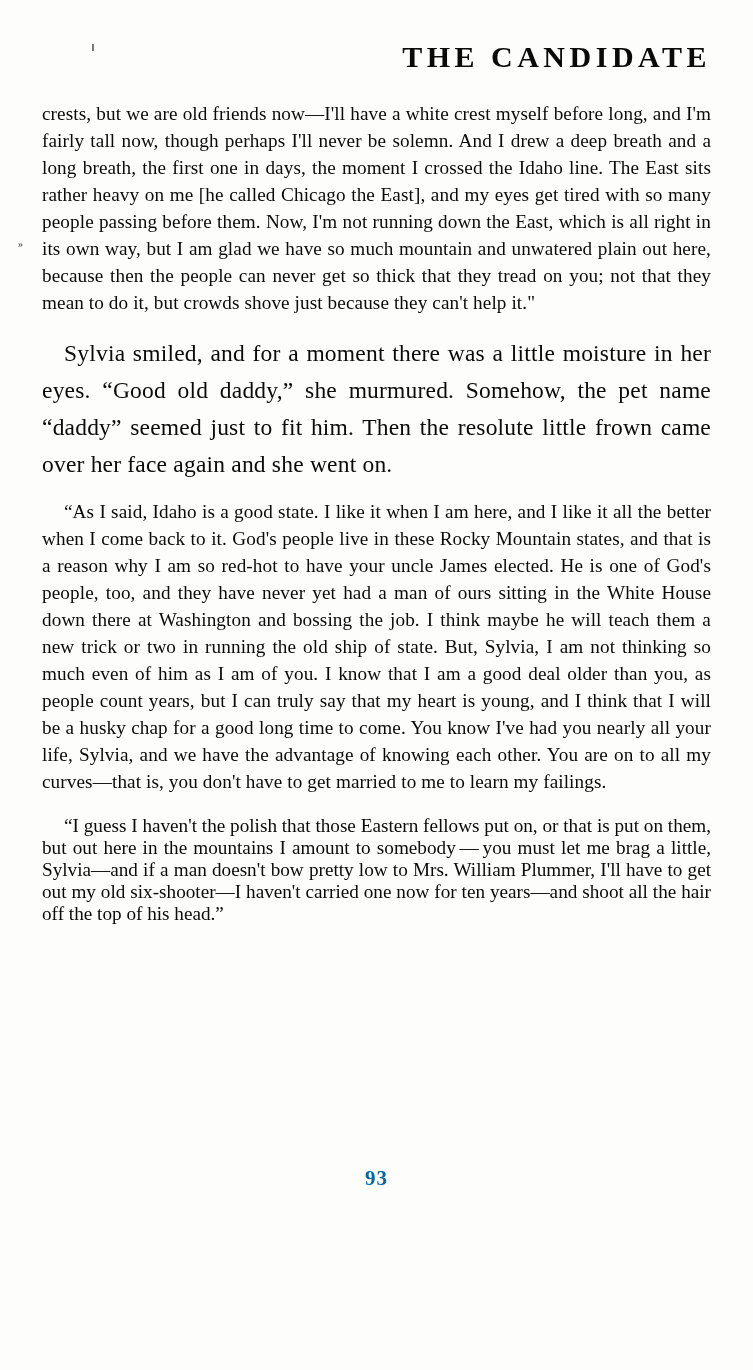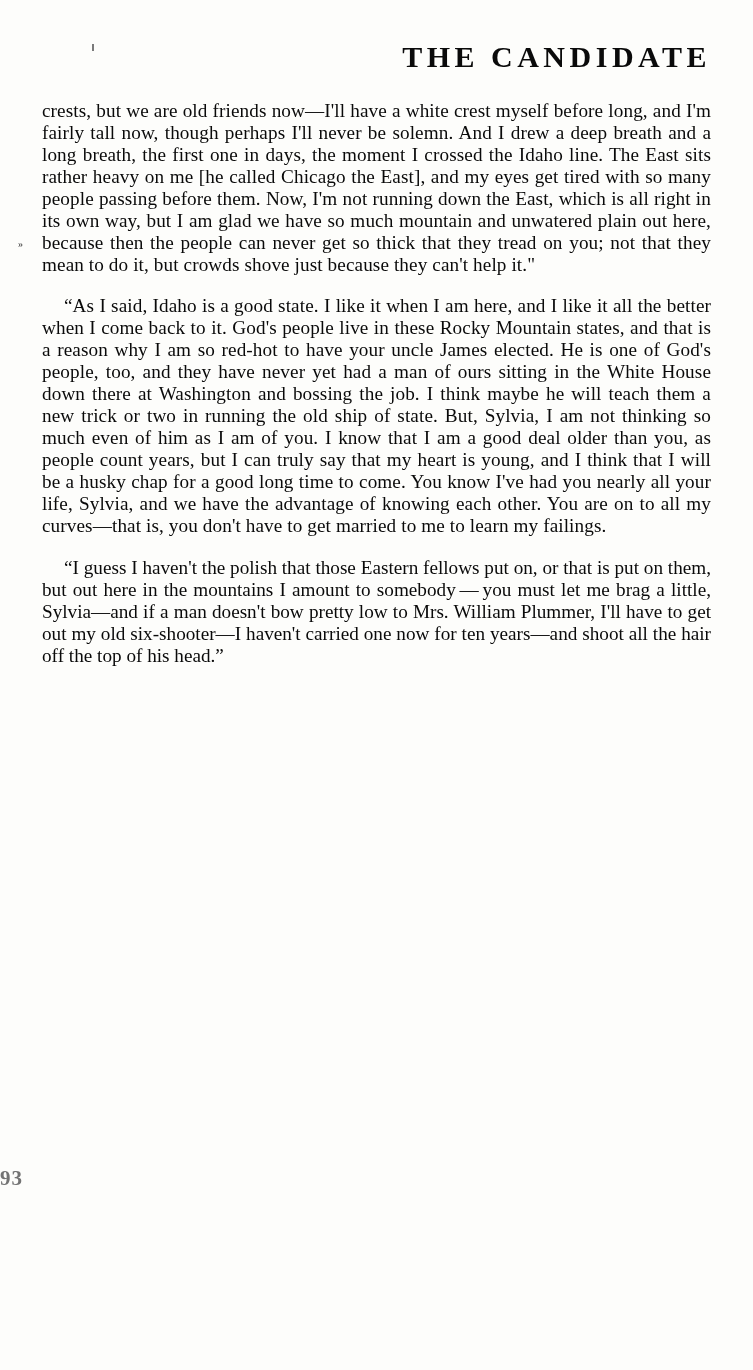--- a/index.html
+++ b/index.html
@@ -32,42 +32,43 @@
     color: #0a0a0a;
   }
   .para {
     margin: 0 0 0 0;
     text-align: justify;
     text-justify: inter-word;
     color: #0a0a0a;
   }
   .p-small {
     font-size: 19.2px;
-    line-height: 22px;
+    line-height: 27px;
     letter-spacing: 0.1px;
   }
   .p-large {
     font-size: 23.5px;
     line-height: 37px;
     letter-spacing: 0.2px;
   }
   .indent {
     text-indent: 22px;
   }
   .gap-after-first { margin-bottom: 19px; }
   .gap-after-big { margin-bottom: 15px; }
   .page-number {
     position: absolute;
     left: 0;
     right: 0;
     top: 1166px;
+    text-align: center;
     font-size: 21px;
     font-weight: bold;
     letter-spacing: 1px;
-    color: #737373;
+    color: #0369a1;
   }
   .margin-mark {
     position: absolute;
     left: 18px;
     top: 238px;
     font-size: 10px;
     color: #3a3a3a;
   }
   .top-speck {
     position: absolute;
@@ -92,20 +93,21 @@
   <div class="top-speck"></div>
 
   <div class="margin-mark">»</div>
 
   <div class="content">
 
     <h1 class="page-header">THE CANDIDATE</h1>
 
     <p class="para p-small gap-after-first">crests, but we are old friends now—I'll have a white crest myself before long, and I'm fairly tall now, though perhaps I'll never be solemn.   And I drew a deep breath and a long breath, the first one in days, the moment I crossed the Idaho line.   The East sits rather heavy on me [he called Chicago the East], and my eyes get tired with so many people passing before them.   Now, I'm not running down the East, which is all right in its own way, but I am glad we have so much mountain and unwatered plain out here, because then the people can never get so thick that they tread on you; not that they mean to do it, but crowds shove just because they can't help it."</p>
 
+    <p class="para p-large indent gap-after-big">Sylvia smiled, and for a moment there was a little moisture in her eyes.  “Good old daddy,” she murmured.  Somehow, the pet name “daddy” seemed just to fit him.  Then the resolute little frown came over her face again and she went on.</p>
 
     <p class="para p-small indent">“As I said, Idaho is a good state.   I like it when I am here, and I like it all the better when I come back to it.   God's people live in these Rocky Mountain states, and that is a reason why I am so red-hot to have your uncle James elected. He is one of God's people, too, and they have never yet had a man of ours sitting in the White House down there at Washington and bossing the job.   I think maybe he will teach them a new trick or two in running the old ship of state.   But, Sylvia, I am not thinking so much even of him as I am of you.   I know that I am a good deal older than you, as people count years, but I can truly say that my heart is young, and I think that I will be a husky chap for a good long time to come.   You know I've had you nearly all your life, Sylvia, and we have the advantage of knowing each other.   You are on to all my curves—that is, you don't have to get married to me to learn my failings.</p>
 
     <p class="para p-tail indent">“I guess I haven't the polish that those Eastern fellows put on, or that is put on them, but out here in the mountains I amount to somebody — you must let me brag a little, Sylvia—and if a man doesn't bow pretty low to Mrs. William Plummer, I'll have to get out my old six-shooter—I haven't carried one now for ten years—and shoot all the hair off the top of his head.”</p>
 
   </div>
 
   <div class="page-number">93</div>
 
 </div>

